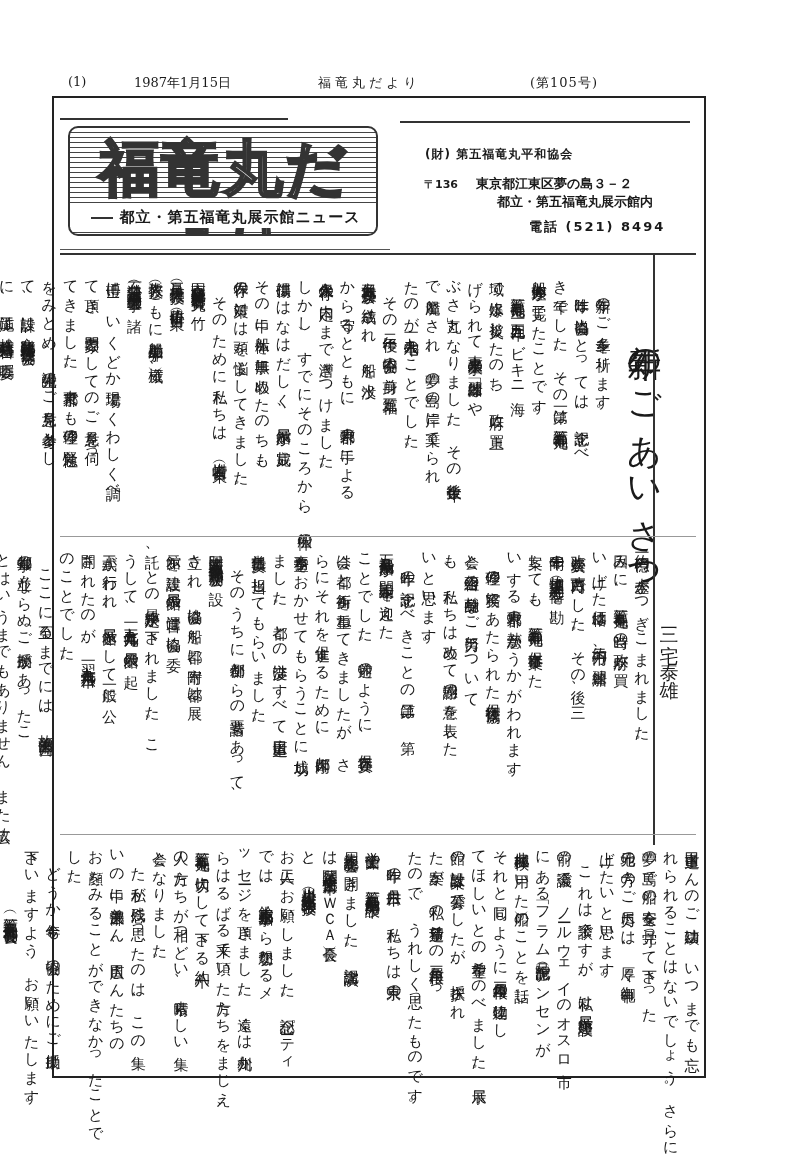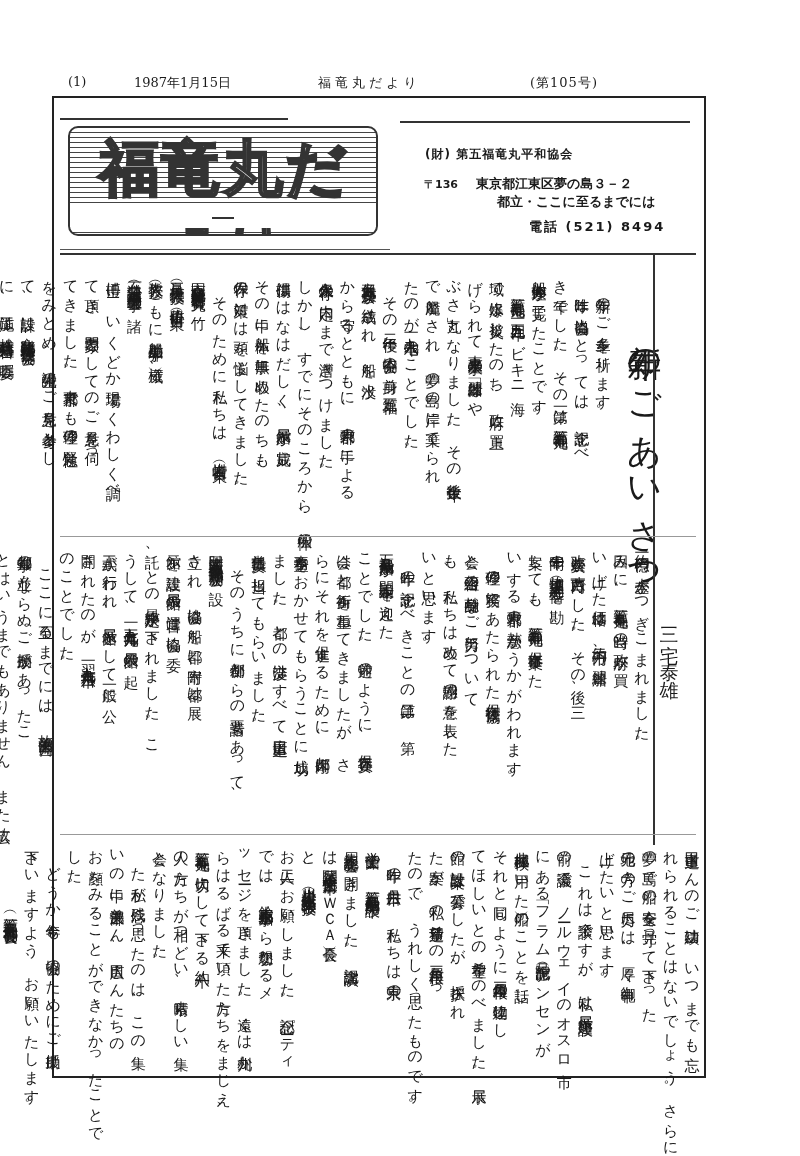--- a/index.html
+++ b/index.html
@@ -67,28 +67,28 @@
   <span class="issue">(第105号)</span>
 </div>
 
 <div class="frame"></div>
 
 <div class="rule-top"></div>
 <div class="rule-top2"></div>
 <div class="logo-box">
   <div class="logo-title">福竜丸だより</div>
   <div class="logo-sub">
-    <span class="dash"></span>
+    <span class="dash"></span><span>都立・第五福竜丸展示館ニュース</span>
   </div>
 </div>
 
 <div class="org">(財) 第五福竜丸平和協会</div>
 <div class="addr">
   <div><span class="zip">〒136</span><span>東京都江東区夢の島３－２</span></div>
-  <div class="l2">都立・ここに至るまでには</div>
+  <div class="l2">都立・第五福竜丸展示館内</div>
   <div class="l3">電話 (521) 8494</div>
 </div>
 
 <div class="rule-mid-l"></div>
 <div class="rule-mid"></div>
 
 <div class="headline">新年のごあいさつ</div>
 <div class="vdiv"></div>
 <div class="author">三宅泰雄</div>
 

